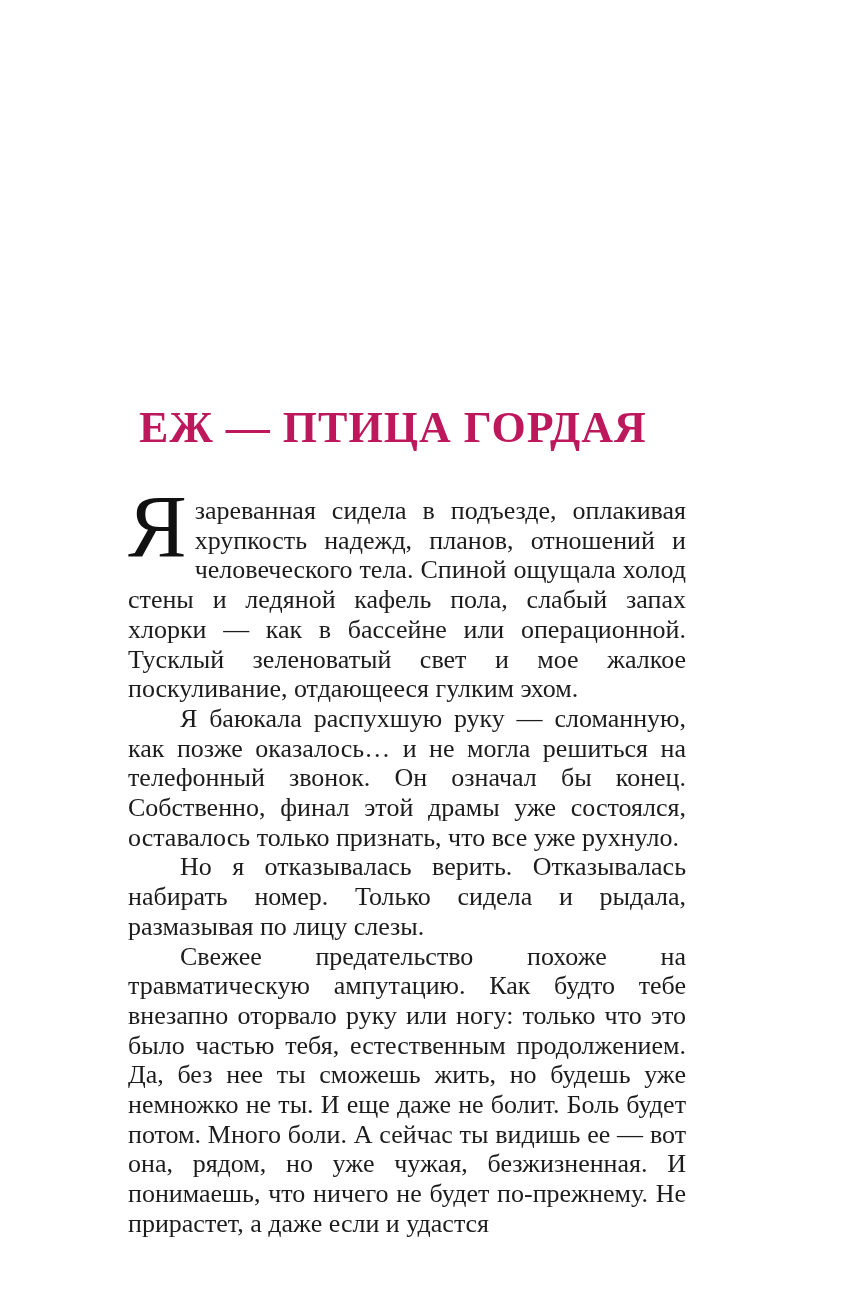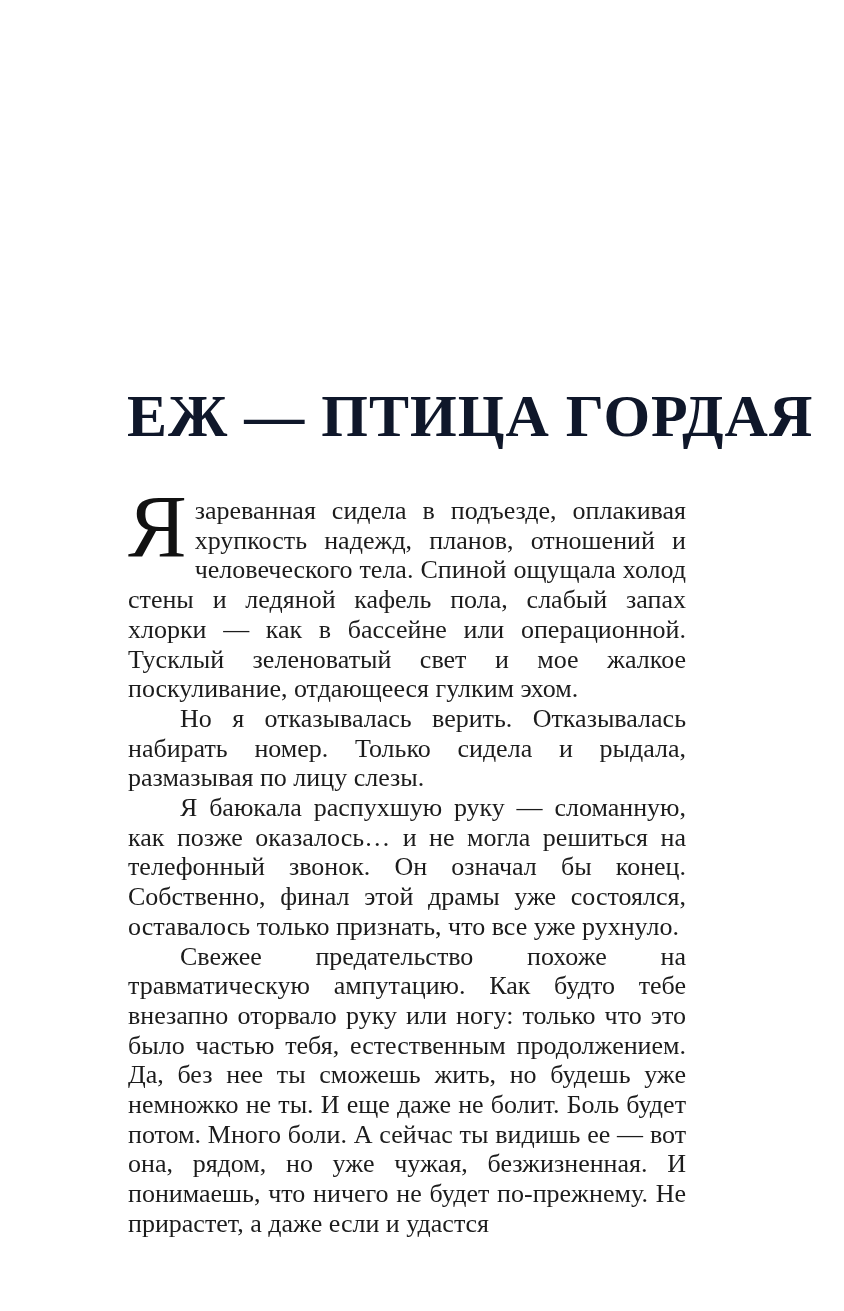--- a/index.html
+++ b/index.html
@@ -12,28 +12,28 @@
       width: 844px;
       height: 1311px;
       background: #ffffff;
       overflow: hidden;
       font-family: "Liberation Serif", serif;
     }
     .chapter-title {
       position: absolute;
       left: 127px;
       top: 392px;
-      margin: 0;
+      margin: 12px;
       width: 560px;
       font-family: "Liberation Serif", serif;
-      font-size: 60px;
+      font-size: 44px;
       line-height: 48px;
       font-weight: bold;
       letter-spacing: 1px;
-      color: #0f172a;
+      color: #be185d;
       white-space: nowrap;
     }
     .body-text {
       position: absolute;
       left: 128px;
       top: 496px;
       width: 558px;
       color: #1c1c1c;
       font-size: 26px;
       line-height: 29.7px;
@@ -62,21 +62,21 @@
 <body>
 
 <div class="page">
 
   <h1 class="chapter-title">ЕЖ — ПТИЦА ГОРДАЯ</h1>
 
   <div class="body-text">
 
     <p class="para"><span class="dropcap">Я</span><span>зареванная сидела в подъезде, оплакивая хрупкость надежд, планов, отношений и человеческого тела. Спиной ощущала холод стены и ледяной кафель пола, слабый запах хлорки — как в бассейне или операционной. Тусклый зеленоватый свет и мое жалкое поскуливание, отдающееся гулким эхом.</span></p>
 
+    <p class="para indent">Я баюкала распухшую руку — сломанную, как позже оказалось… и не могла решиться на телефонный звонок. Он означал бы конец. Собственно, финал этой драмы уже состоялся, оставалось только признать, что все уже рухнуло.</p>
+
     <p class="para indent">Но я отказывалась верить. Отказывалась набирать номер. Только сидела и рыдала, размазывая по лицу слезы.</p>
-
-    <p class="para indent">Я баюкала распухшую руку — сломанную, как позже оказалось… и не могла решиться на телефонный звонок. Он означал бы конец. Собственно, финал этой драмы уже состоялся, оставалось только признать, что все уже рухнуло.</p>
 
     <p class="para indent">Свежее предательство похоже на травматическую ампутацию. Как будто тебе внезапно оторвало руку или ногу: только что это было частью тебя, естественным продолжением. Да, без нее ты сможешь жить, но будешь уже немножко не ты. И еще даже не болит. Боль будет потом. Много боли. А сейчас ты видишь ее — вот она, рядом, но уже чужая, безжизненная. И понимаешь, что ничего не будет по-прежнему. Не прирастет, а даже если и удастся</p>
 
   </div>
 
 </div>
 
 </body></html>

